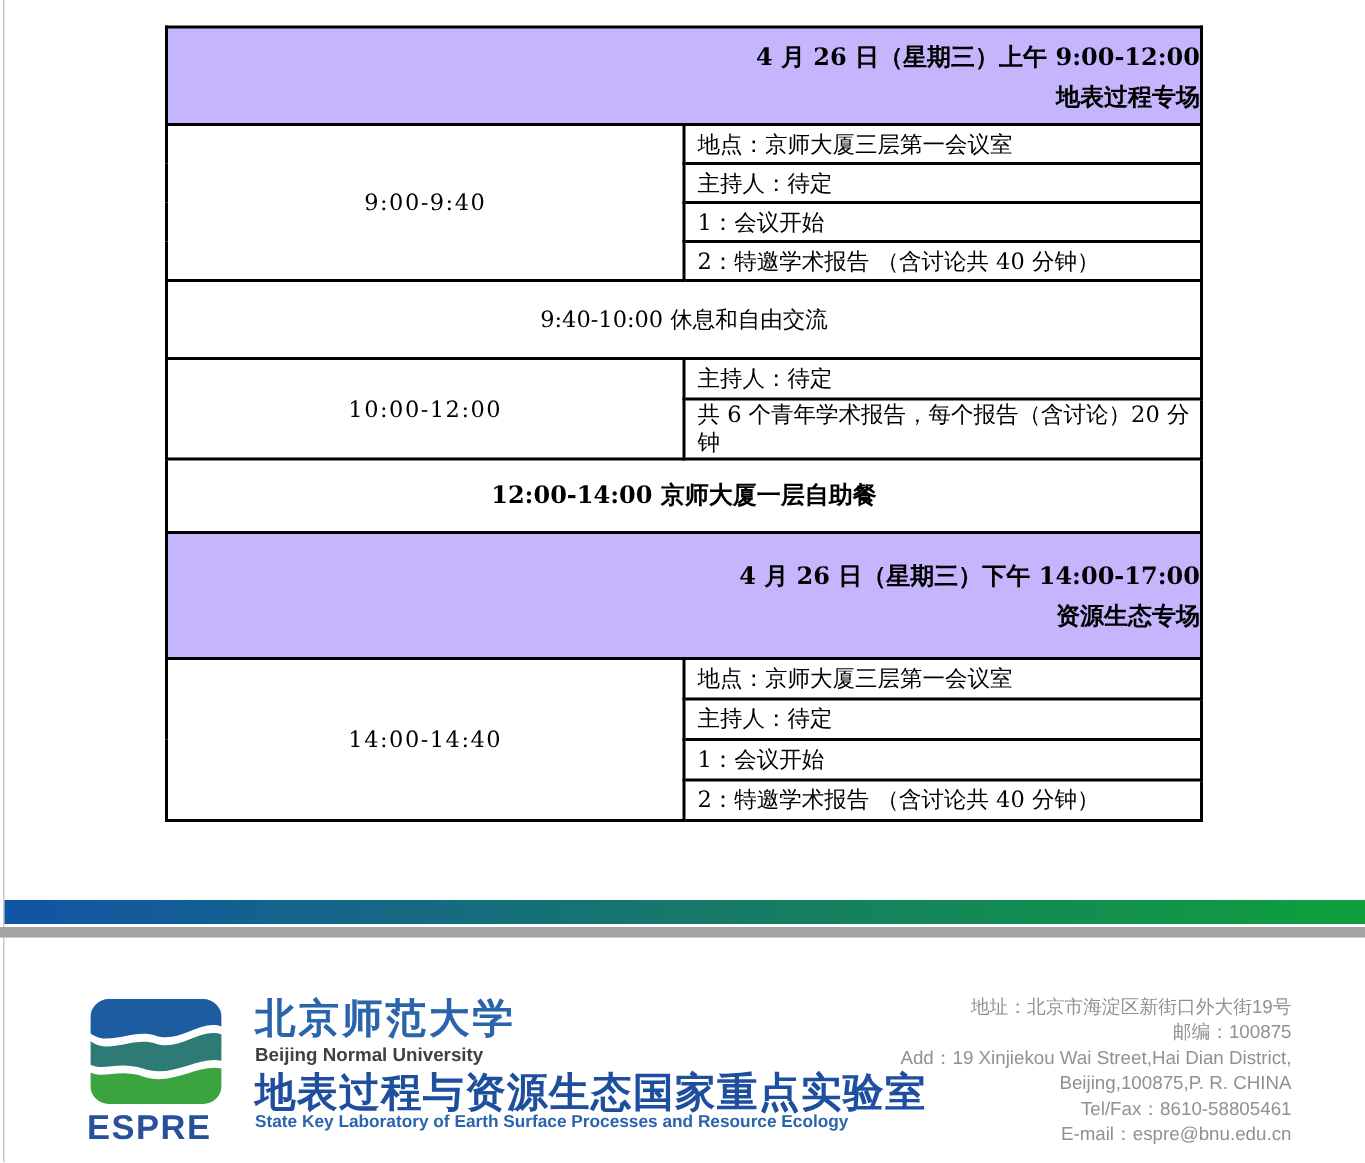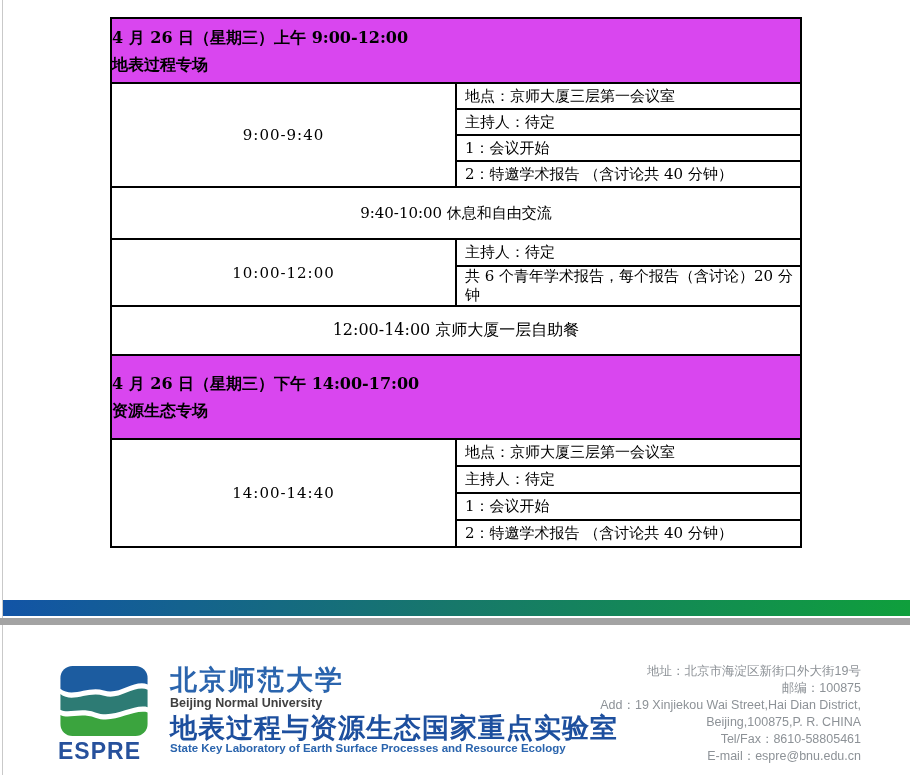--- a/index.html
+++ b/index.html
@@ -12,34 +12,34 @@
     position:absolute; left:2px; top:0; width:1px; height:775px; background:#c9c9c9;
   }
 
   
   table.schedule {
     position:absolute; left:110px; top:17px; width:692px;
     border-collapse:collapse; table-layout:fixed;
   }
   table.schedule td { border:2px solid #000; vertical-align:middle; color:#000; }
   td.session-header {
-    background:#d946ef; text-align:left; font-weight:bold;
+    background:#c4b5fd; text-align:right; font-weight:bold;
     font-size:16px; height:65px; padding:4px 0;
   }
   td.session-header .hdr-line { line-height:27px; }
   td.time-cell {
     width:140px; text-align:center; font-size:15px; letter-spacing:1px;
   }
   td.detail-cell {
     padding-left:8px; font-size:15px; height:26px;
   }
   td.span-row {
     text-align:center; font-size:15px; height:52px;
   }
-  td.lunch { font-weight:normal; font-size:16px; height:49px; }
+  td.lunch { font-weight:bold; font-size:16px; height:49px; }
   tr.r-sub { height:26px; }
   tr.r-sub2 { height:27px; }
 
   
   .gradient-bar {
     position:absolute; left:3px; top:600px; width:907px; height:16px;
     background:linear-gradient(90deg, #1254a6 0%, #17786a 50%, #0f9f3c 100%);
   }
   .grey-bar {
     position:absolute; left:0; top:618px; width:910px; height:7px; background:#a3a3a3;

